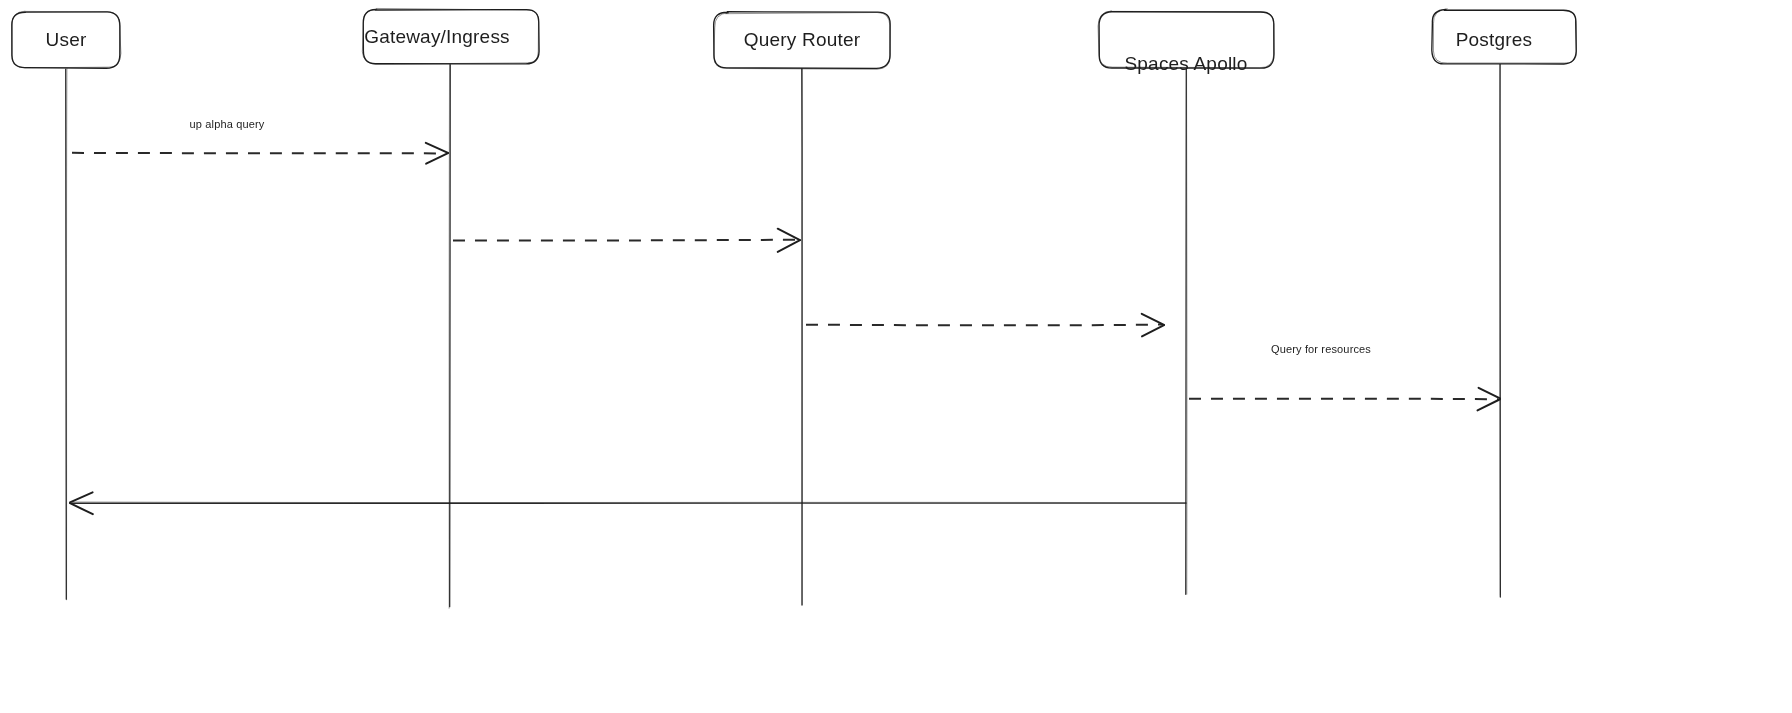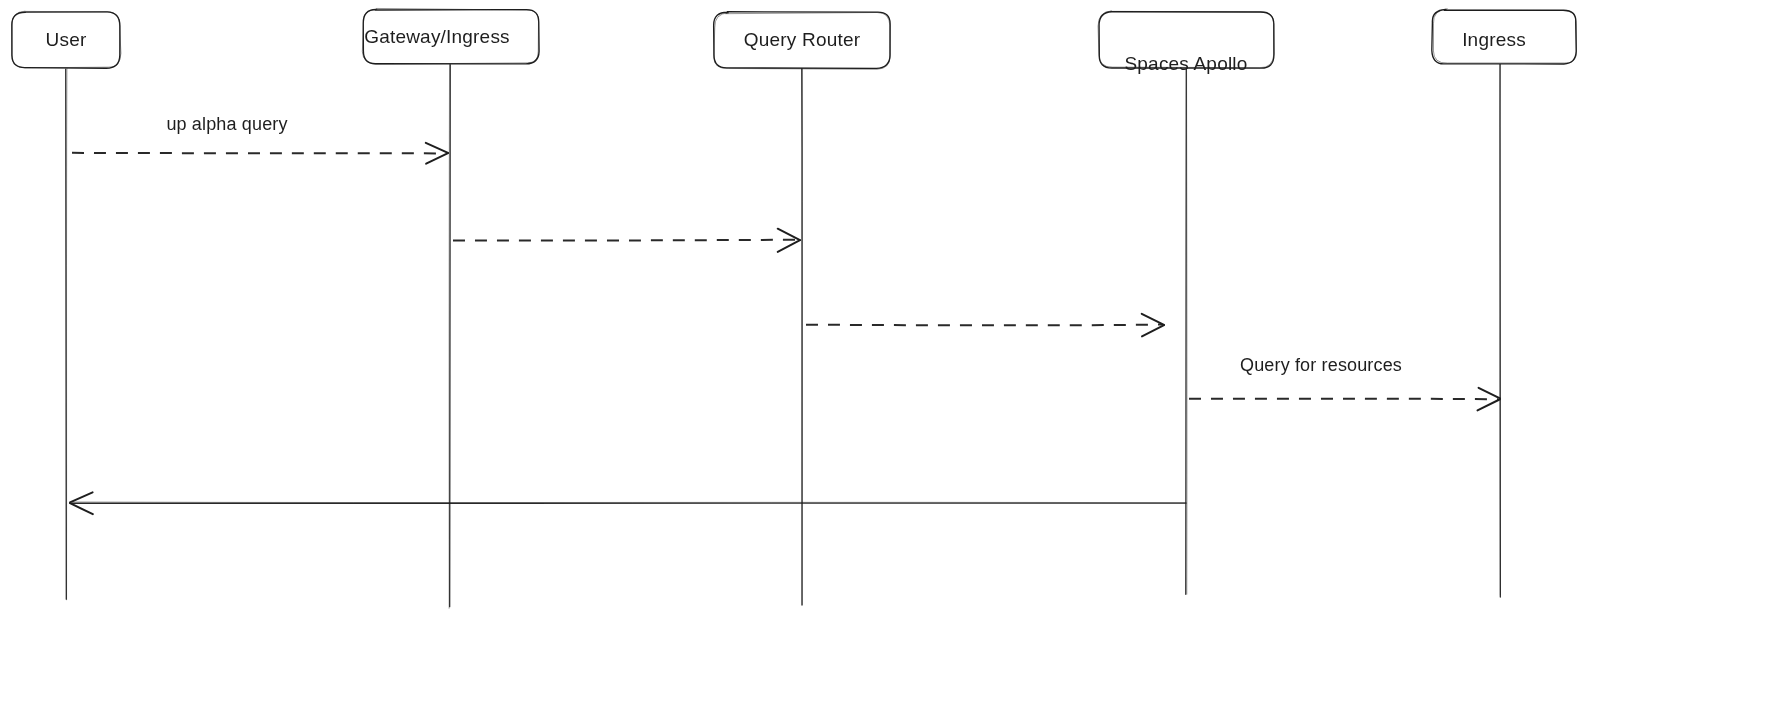--- a/index.html
+++ b/index.html
@@ -32,21 +32,21 @@
     font-size: 19px;
     color: #1e1e1e;
     letter-spacing: 0.2px;
     white-space: nowrap;
     transform: translate(-50%, -50%);
     pointer-events: none;
   }
   .message-label {
     position: absolute;
     text-align: center;
-    font-size: 18px;
+    font-size: 11px;
     color: #1e1e1e;
     letter-spacing: 0.15px;
     white-space: nowrap;
     transform: translate(-50%, -50%);
     pointer-events: none;
   }
   .hit {
     position: absolute;
     background: transparent;
   }
@@ -122,24 +122,24 @@
         <path d="M 1186 502.80133533547695 C 817.72 501.50157566107885 449.43999999999994 503.4300879193144 72 501.94591367274796" fill="none" stroke="#1e1e1e" stroke-width="0.9" stroke-opacity="0.45" stroke-linecap="round"></path>
         <path d="M 92.59068470522328 492.38483119075414 L 70 502.4222391605481" fill="none" stroke="#1e1e1e" stroke-width="2" stroke-linecap="round"></path>
         <path d="M 92.81563835675625 514.154290915073 L 70 503.2129715446443" fill="none" stroke="#1e1e1e" stroke-width="2" stroke-linecap="round"></path>
       </g>
     </svg>
 
   <div class="participant-label" style="left:66px; top:40px;">User</div>
   <div class="participant-label" style="left:437px; top:37px;">Gateway/Ingress</div>
   <div class="participant-label" style="left:802px; top:40px;">Query Router</div>
   <div class="participant-label" style="left:1186px; top:40px;margin-top:24px;">Spaces Apollo</div>
-  <div class="participant-label" style="left:1494px; top:40px;">Ingress</div>
+  <div class="participant-label" style="left:1494px; top:40px;">Postgres</div>
 
   <div class="message-label" style="left:227px; top:124px;">up alpha query</div>
-  <div class="message-label" style="left:1321px; top:365px;">Query for resources</div>
+  <div class="message-label" style="left:1321px; top:349px;">Query for resources</div>
 
   <div class="hit" style="left:12px; top:12px; width:108px; height:56px;"></div>
   <div class="hit" style="left:363px; top:10px; width:176px; height:54px;"></div>
   <div class="hit" style="left:714px; top:12px; width:176px; height:56px;"></div>
   <div class="hit" style="left:1099px; top:12px; width:175px; height:56px;"></div>
   <div class="hit" style="left:1432px; top:10px; width:144px; height:54px;"></div>
 
   <div class="hit" style="left:72px; top:141px; width:376px; height:24px;"></div>
   <div class="hit" style="left:453px; top:228px; width:347px; height:24px;"></div>
   <div class="hit" style="left:806px; top:313px; width:358px; height:24px;"></div>

